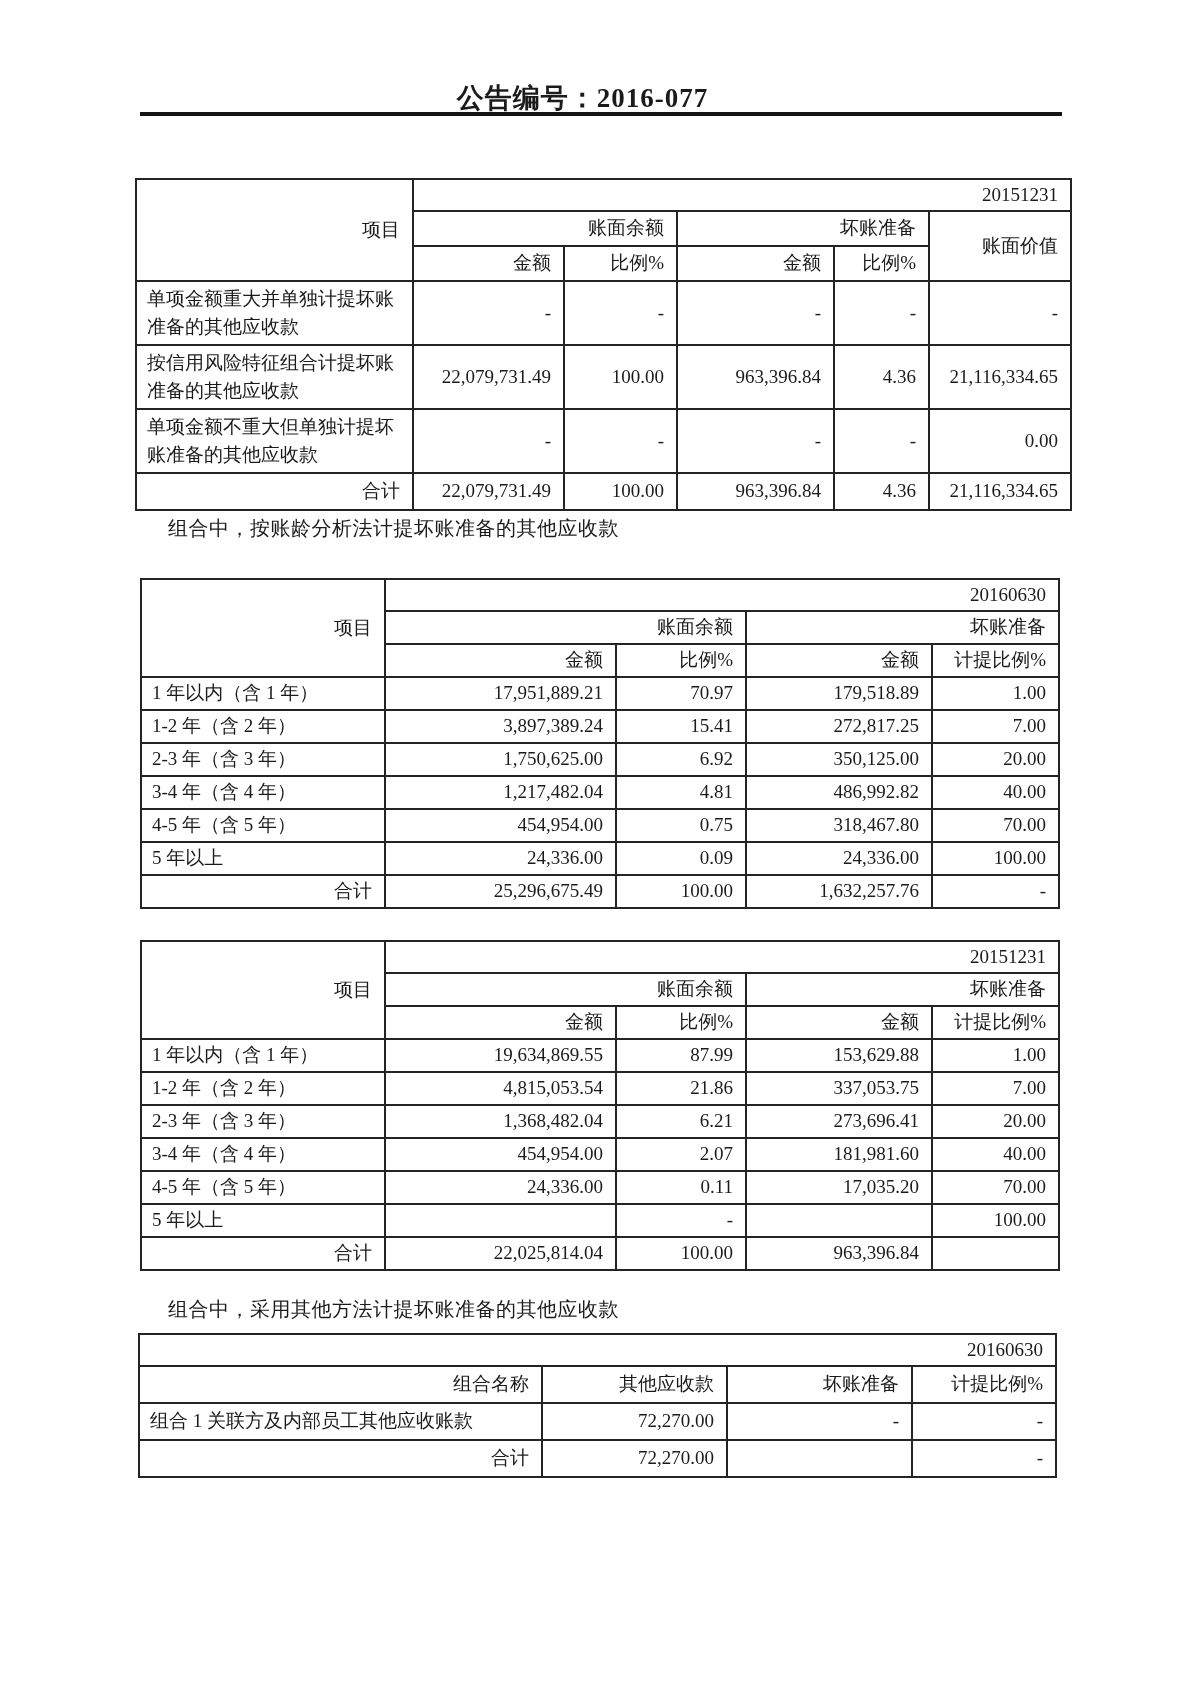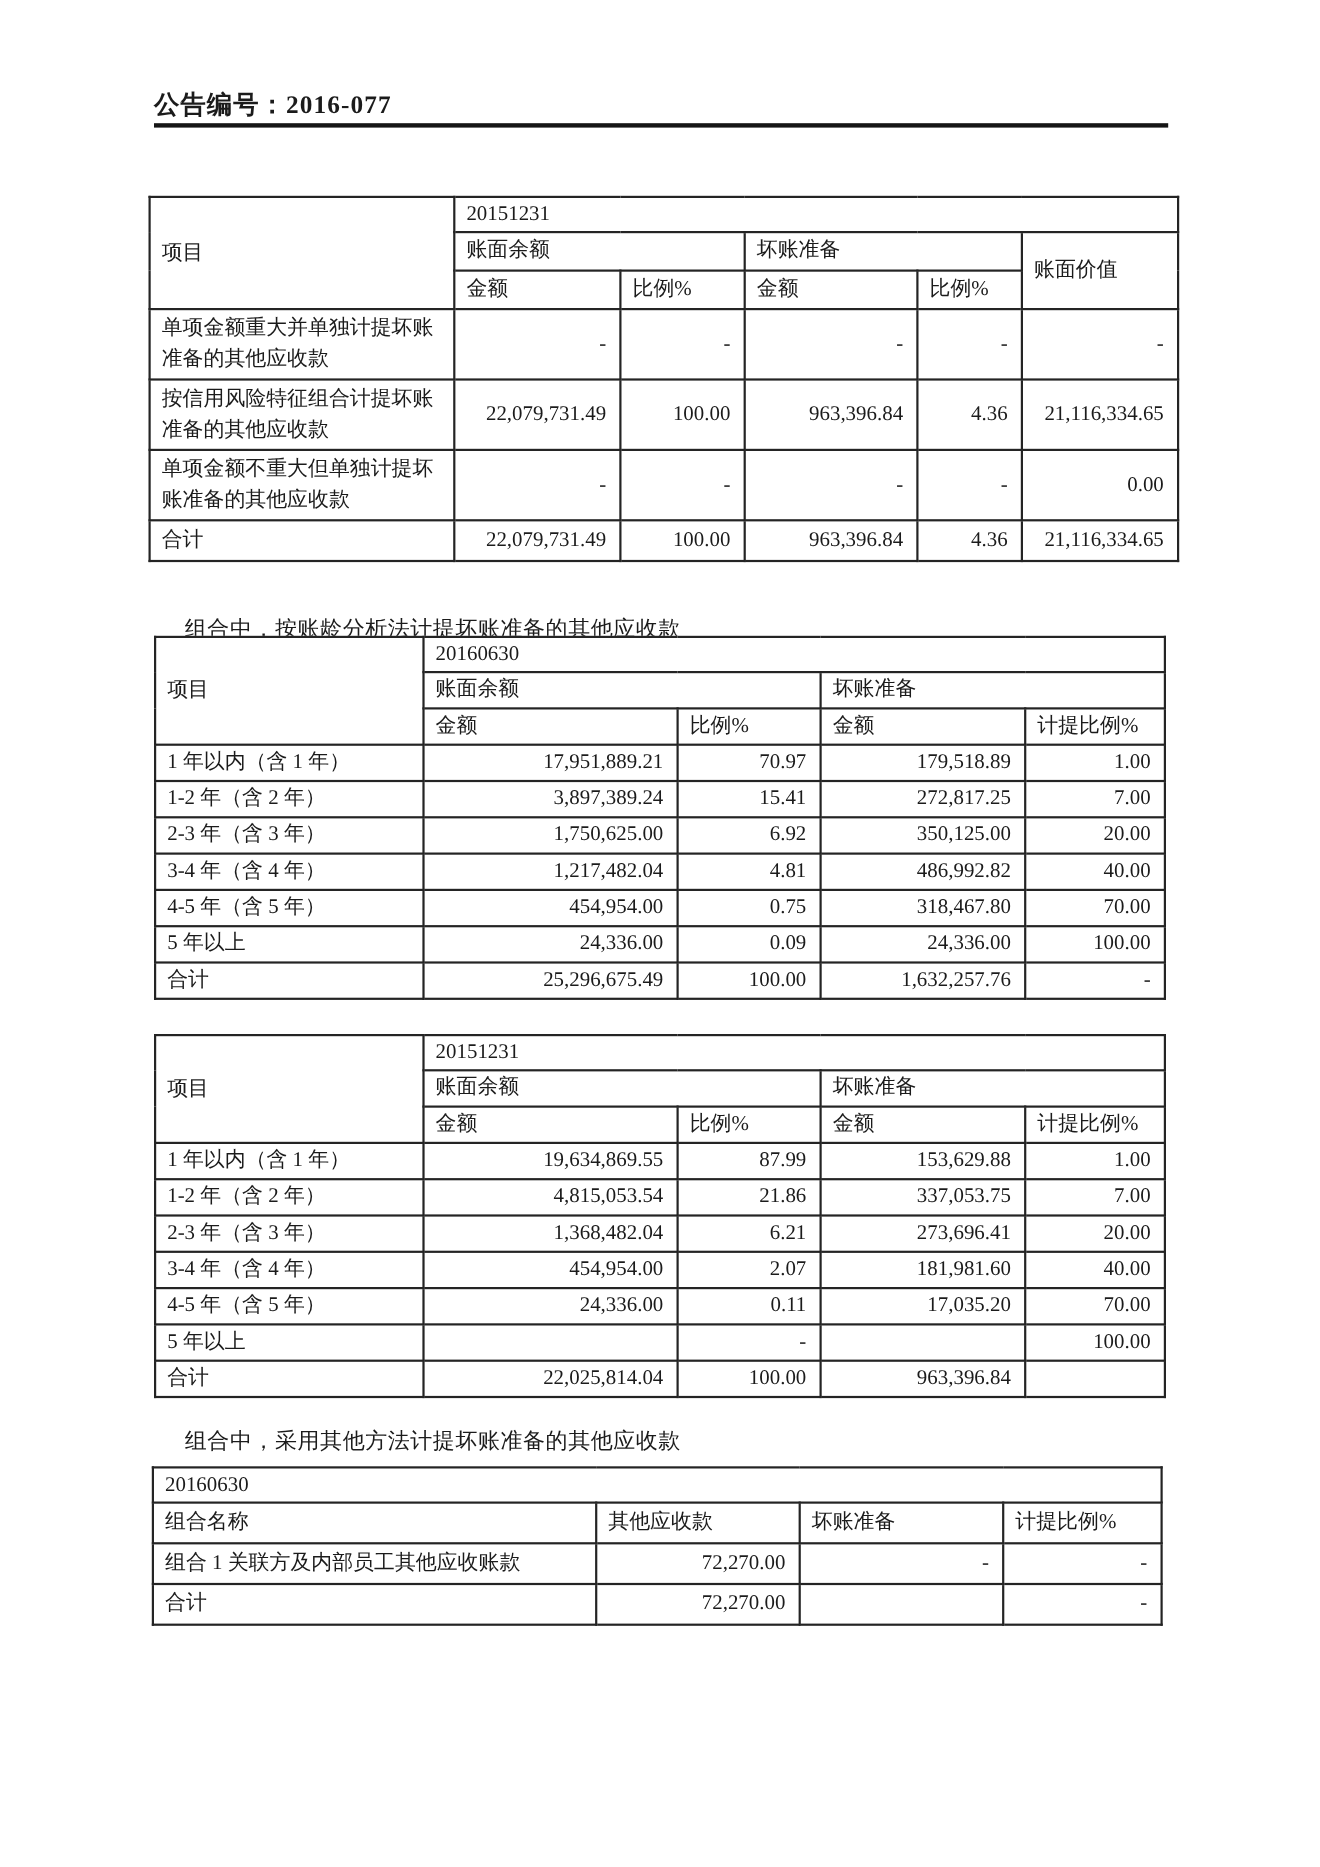--- a/index.html
+++ b/index.html
@@ -5,56 +5,56 @@
   html,body{margin:0;padding:0;}
   body{
     width:1200px;height:1697px;background:#ffffff;
     font-family:"Liberation Serif","DejaVu Serif",serif;
     color:#1b1b1b;overflow:hidden;
   }
   .page{position:relative;width:1200px;height:1697px;background:#fff;}
 
   .doc-header{
     position:absolute;top:80px;left:140px;width:885px;
-    text-align:left;font-size:23px;font-weight:bold;letter-spacing:1px;
+    text-align:center;font-size:27px;font-weight:bold;letter-spacing:1px;
     white-space:nowrap;
   }
   .rule{
     position:absolute;top:112px;left:140px;width:922px;height:4px;background:#151515;
   }
 
   .tbl{
     position:absolute;border-collapse:collapse;table-layout:fixed;background:#fff;
   }
   .tbl td{
     border:2px solid #242424;
     font-size:19px;line-height:1.45;
     padding:1px 12px 1px 10px;
     vertical-align:middle;overflow:hidden;
   }
-  .ctr{text-align:left;padding:1px 4px;}
+  .ctr{text-align:right;padding:1px 4px;}
   .num{text-align:right;padding-right:13px;}
   .item{text-align:left;margin-top:48px;}
 
   .h30{height:30px;}
   .h33{height:33px;}
   .h35{height:35px;}
   .h37{height:37px;}
   .h64{height:64px;}
 
   #table-summary{top:178px;left:135px;width:935px;}
   #table-aging-2016{top:578px;left:140px;width:918px;}
   #table-aging-2015{top:940px;left:140px;width:918px;}
   #table-other{top:1333px;left:138px;width:917px;}
 
   .section-heading{
     position:absolute;left:168px;font-size:20px;letter-spacing:0.5px;
     white-space:nowrap;
   }
-  #heading-aging{top:515px;margin-top:43px;}
+  #heading-aging{top:515px;}
   #heading-other{top:1296px;}
 </style>
 </head>
 <body>
 
 <div class="page">
 
   <div class="doc-header">公告编号：2016-077</div>
   <div class="rule"></div>
 

